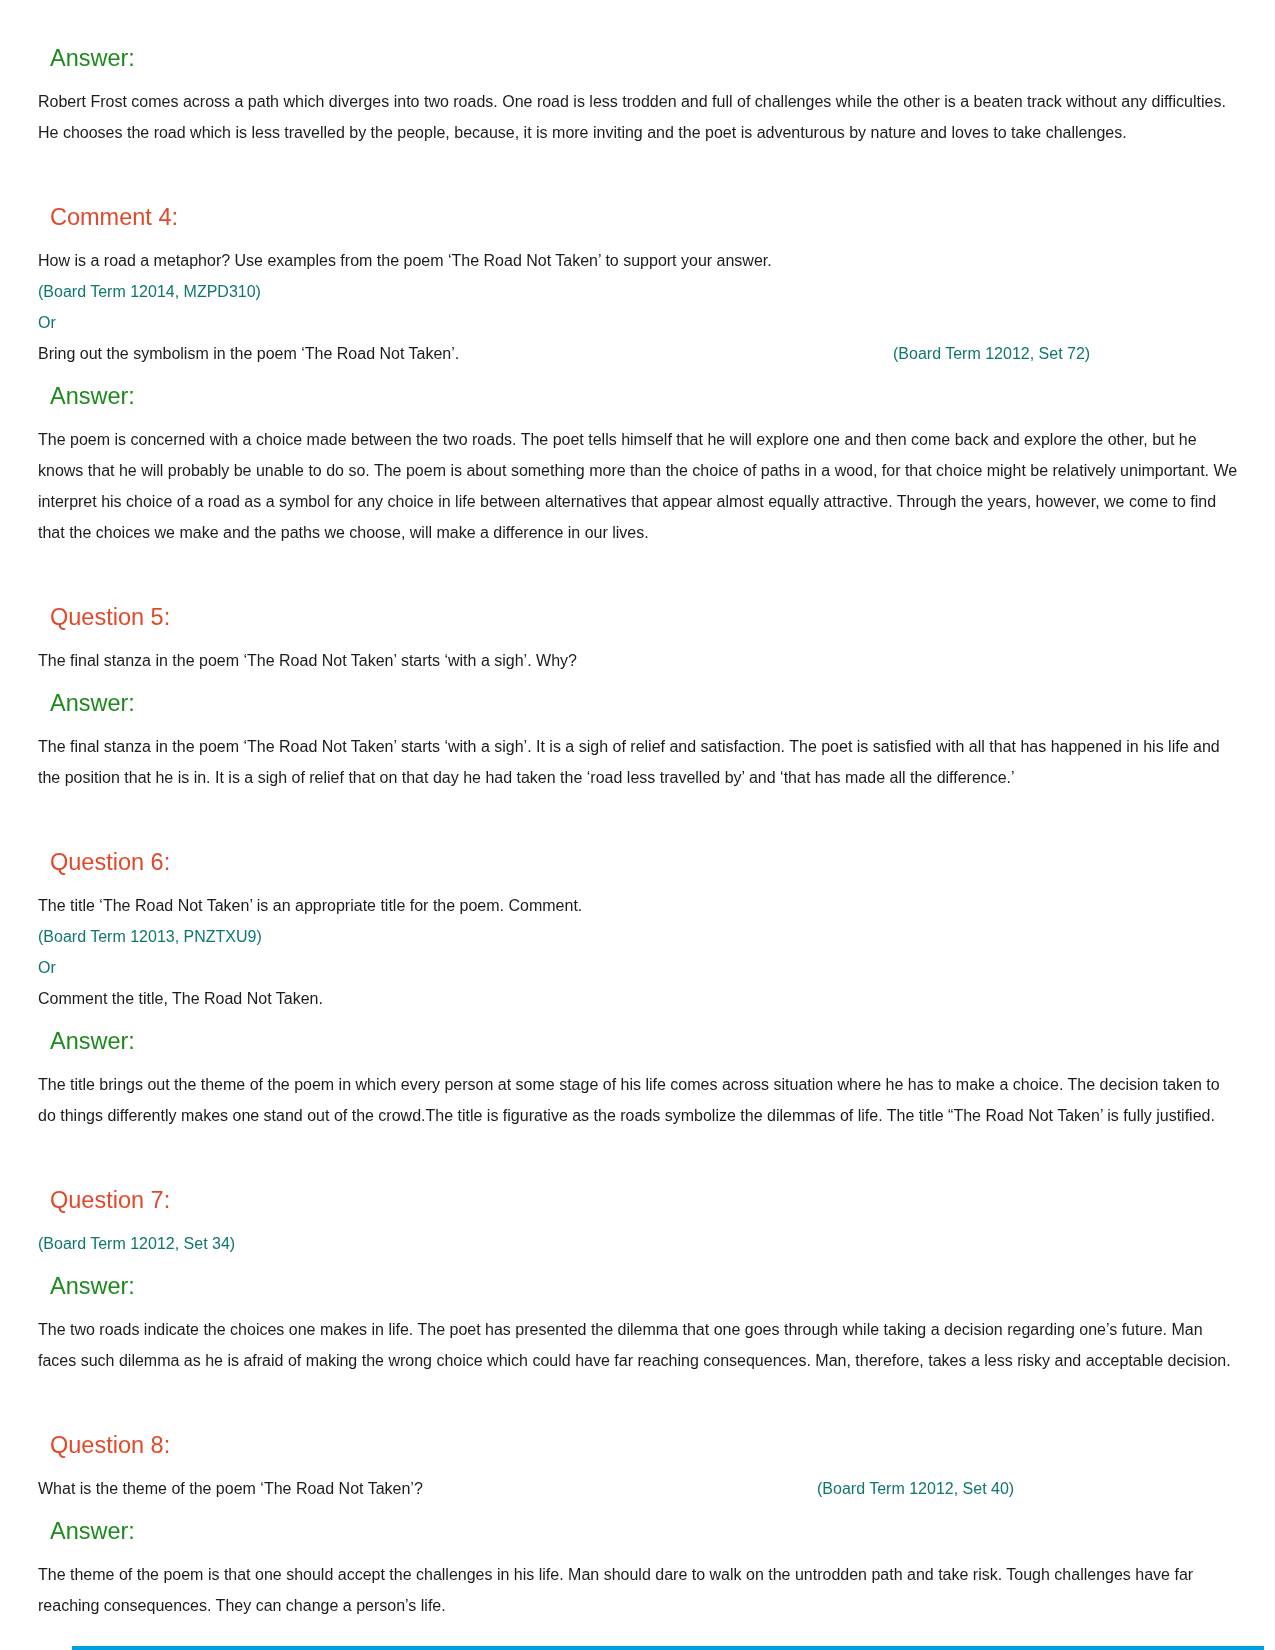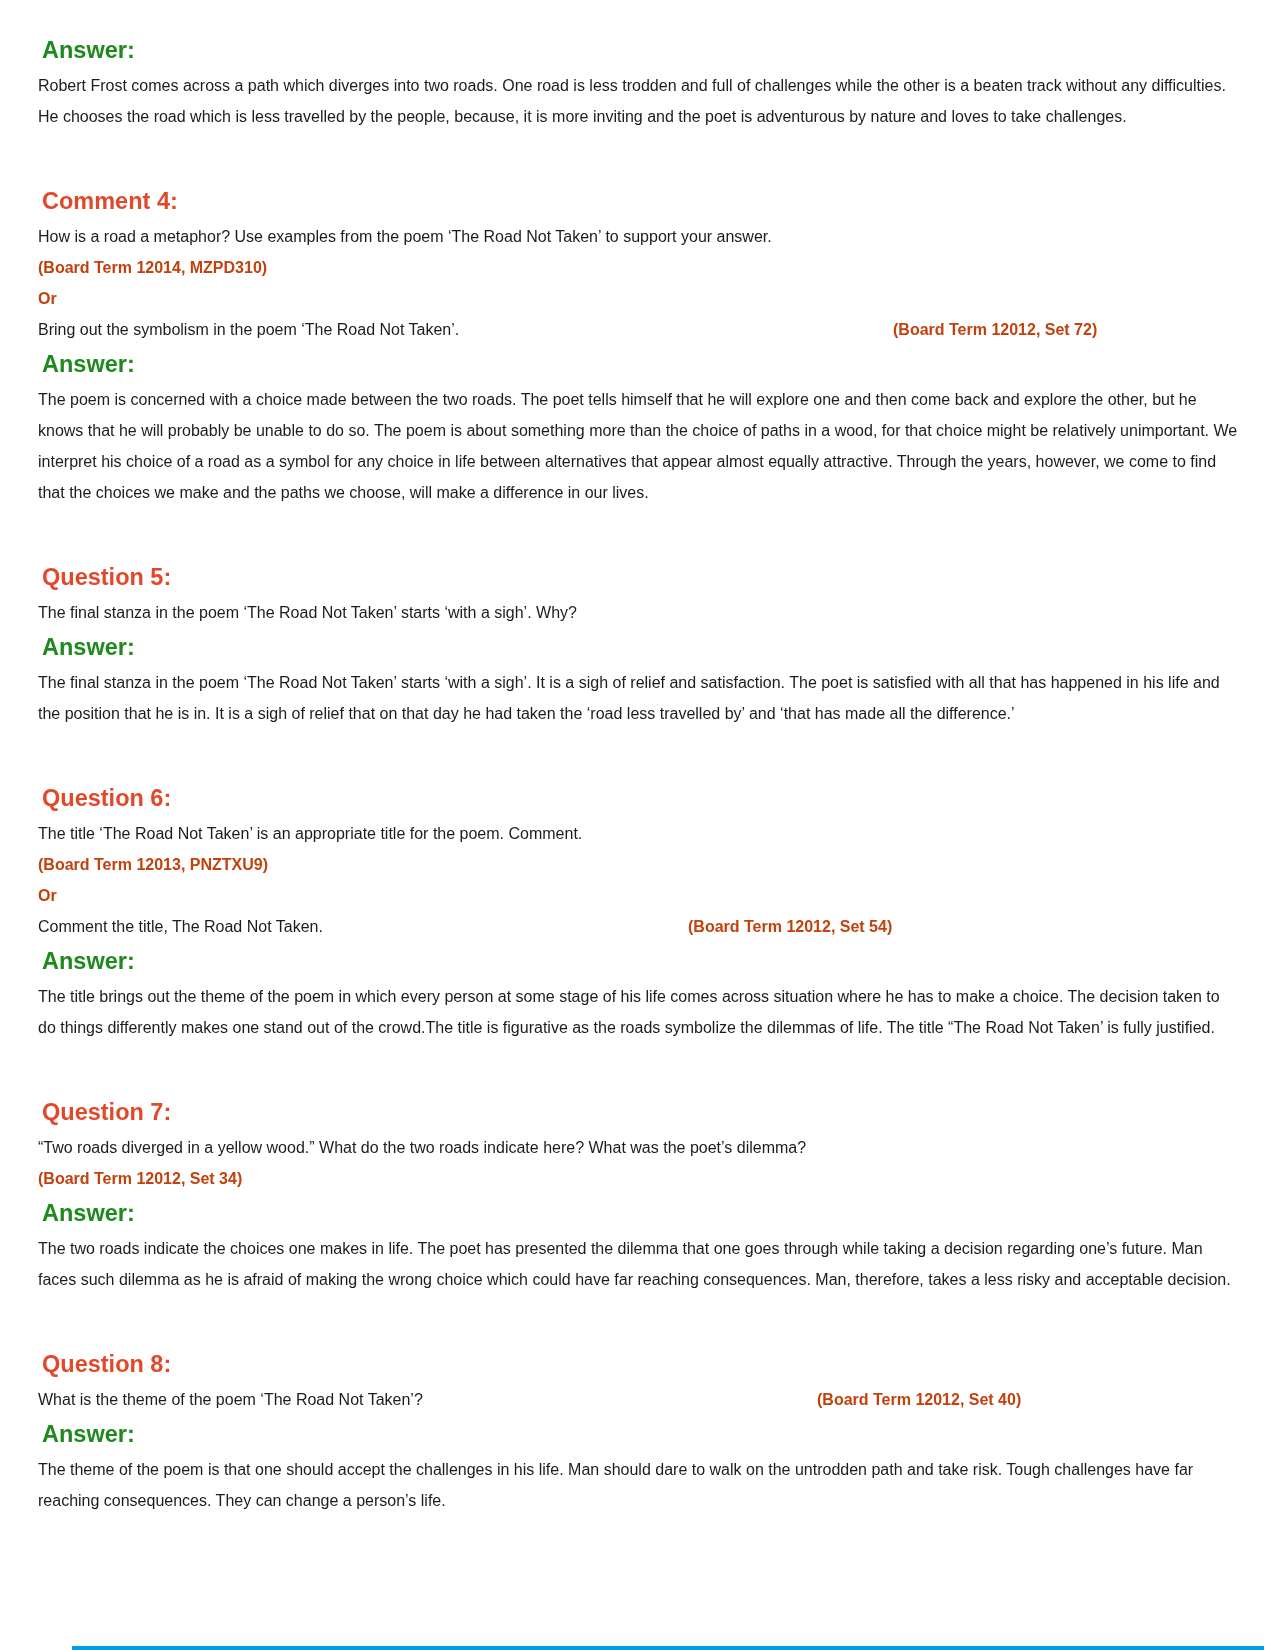--- a/index.html
+++ b/index.html
@@ -13,26 +13,26 @@
   .page { padding: 31px 36px 0 38px; }
   .line, p.para {
     font-size: 16px;
     line-height: 31px;
     color: var(--body-text, #1c1c1c);
     margin: 0;
   }
   .h {
     font-size: 23.5px;
     line-height: 31px;
-    font-weight: bold;
-    margin: 4px;
+    font-weight: normal;
+    margin: 12px;
   }
   .h.green  { color: var(--answer-green, #1e8a1e); }
   .h.orange { color: var(--question-orange, #e2482a); }
-  .bold { font-weight: bold; color: #c2410c; }
+  .bold { font-weight: normal; color: #0f766e; }
   .qsection { margin-top: 54px; }
   .relline { position: relative; white-space: nowrap; }
   .absref { position: absolute; top: 0; }
   .bottom-line {
     position: absolute;
     left: 72px;
     width: 1192px;
     height: 4px;
     bottom: 0;
     background: var(--bottom-blue, #00a0e0);
@@ -68,29 +68,27 @@
     <p class="para">The final stanza in the poem ‘The Road Not Taken’ starts ‘with a sigh’. It is a sigh of relief and satisfaction. The poet is satisfied with all that has happened in his life and the position that he is in. It is a sigh of relief that on that day he had taken the ‘road less travelled by’ and ‘that has made all the difference.’</p>
   </section>
 
   <section class="qsection">
     <div class="h orange">Question 6:</div>
     <div class="line">The title ‘The Road Not Taken’ is an appropriate title for the poem. Comment.</div>
     <div class="line bold">(Board Term 12013, PNZTXU9)</div>
     <div class="line bold">Or</div>
     <div class="line relline">
       <span>Comment the title, The Road Not Taken.</span>
-      <span class="absref bold" style="left:650px">(Board Term 12012, Set 54)</span>
     </div>
     <div class="h green">Answer:</div>
     <p class="para">The title brings out the theme of the poem in which every person at some stage of his life comes across situation where he has to make a choice. The decision taken to do things differently makes one stand out of the crowd.The title is figurative as the roads symbolize the dilemmas of life. The title “The Road Not Taken’ is fully justified.</p>
   </section>
 
   <section class="qsection">
     <div class="h orange">Question 7:</div>
-    <div class="line">“Two roads diverged in a yellow wood.” What do the two roads indicate here? What was the poet’s dilemma?</div>
     <div class="line bold">(Board Term 12012, Set 34)</div>
     <div class="h green">Answer:</div>
     <p class="para">The two roads indicate the choices one makes in life. The poet has presented the dilemma that one goes through while taking a decision regarding one’s future. Man faces such dilemma as he is afraid of making the wrong choice which could have far reaching consequences. Man, therefore, takes a less risky and acceptable decision.</p>
   </section>
 
   <section class="qsection">
     <div class="h orange">Question 8:</div>
     <div class="line relline">
       <span>What is the theme of the poem ‘The Road Not Taken’?</span>
       <span class="absref bold" style="left:779px">(Board Term 12012, Set 40)</span>

